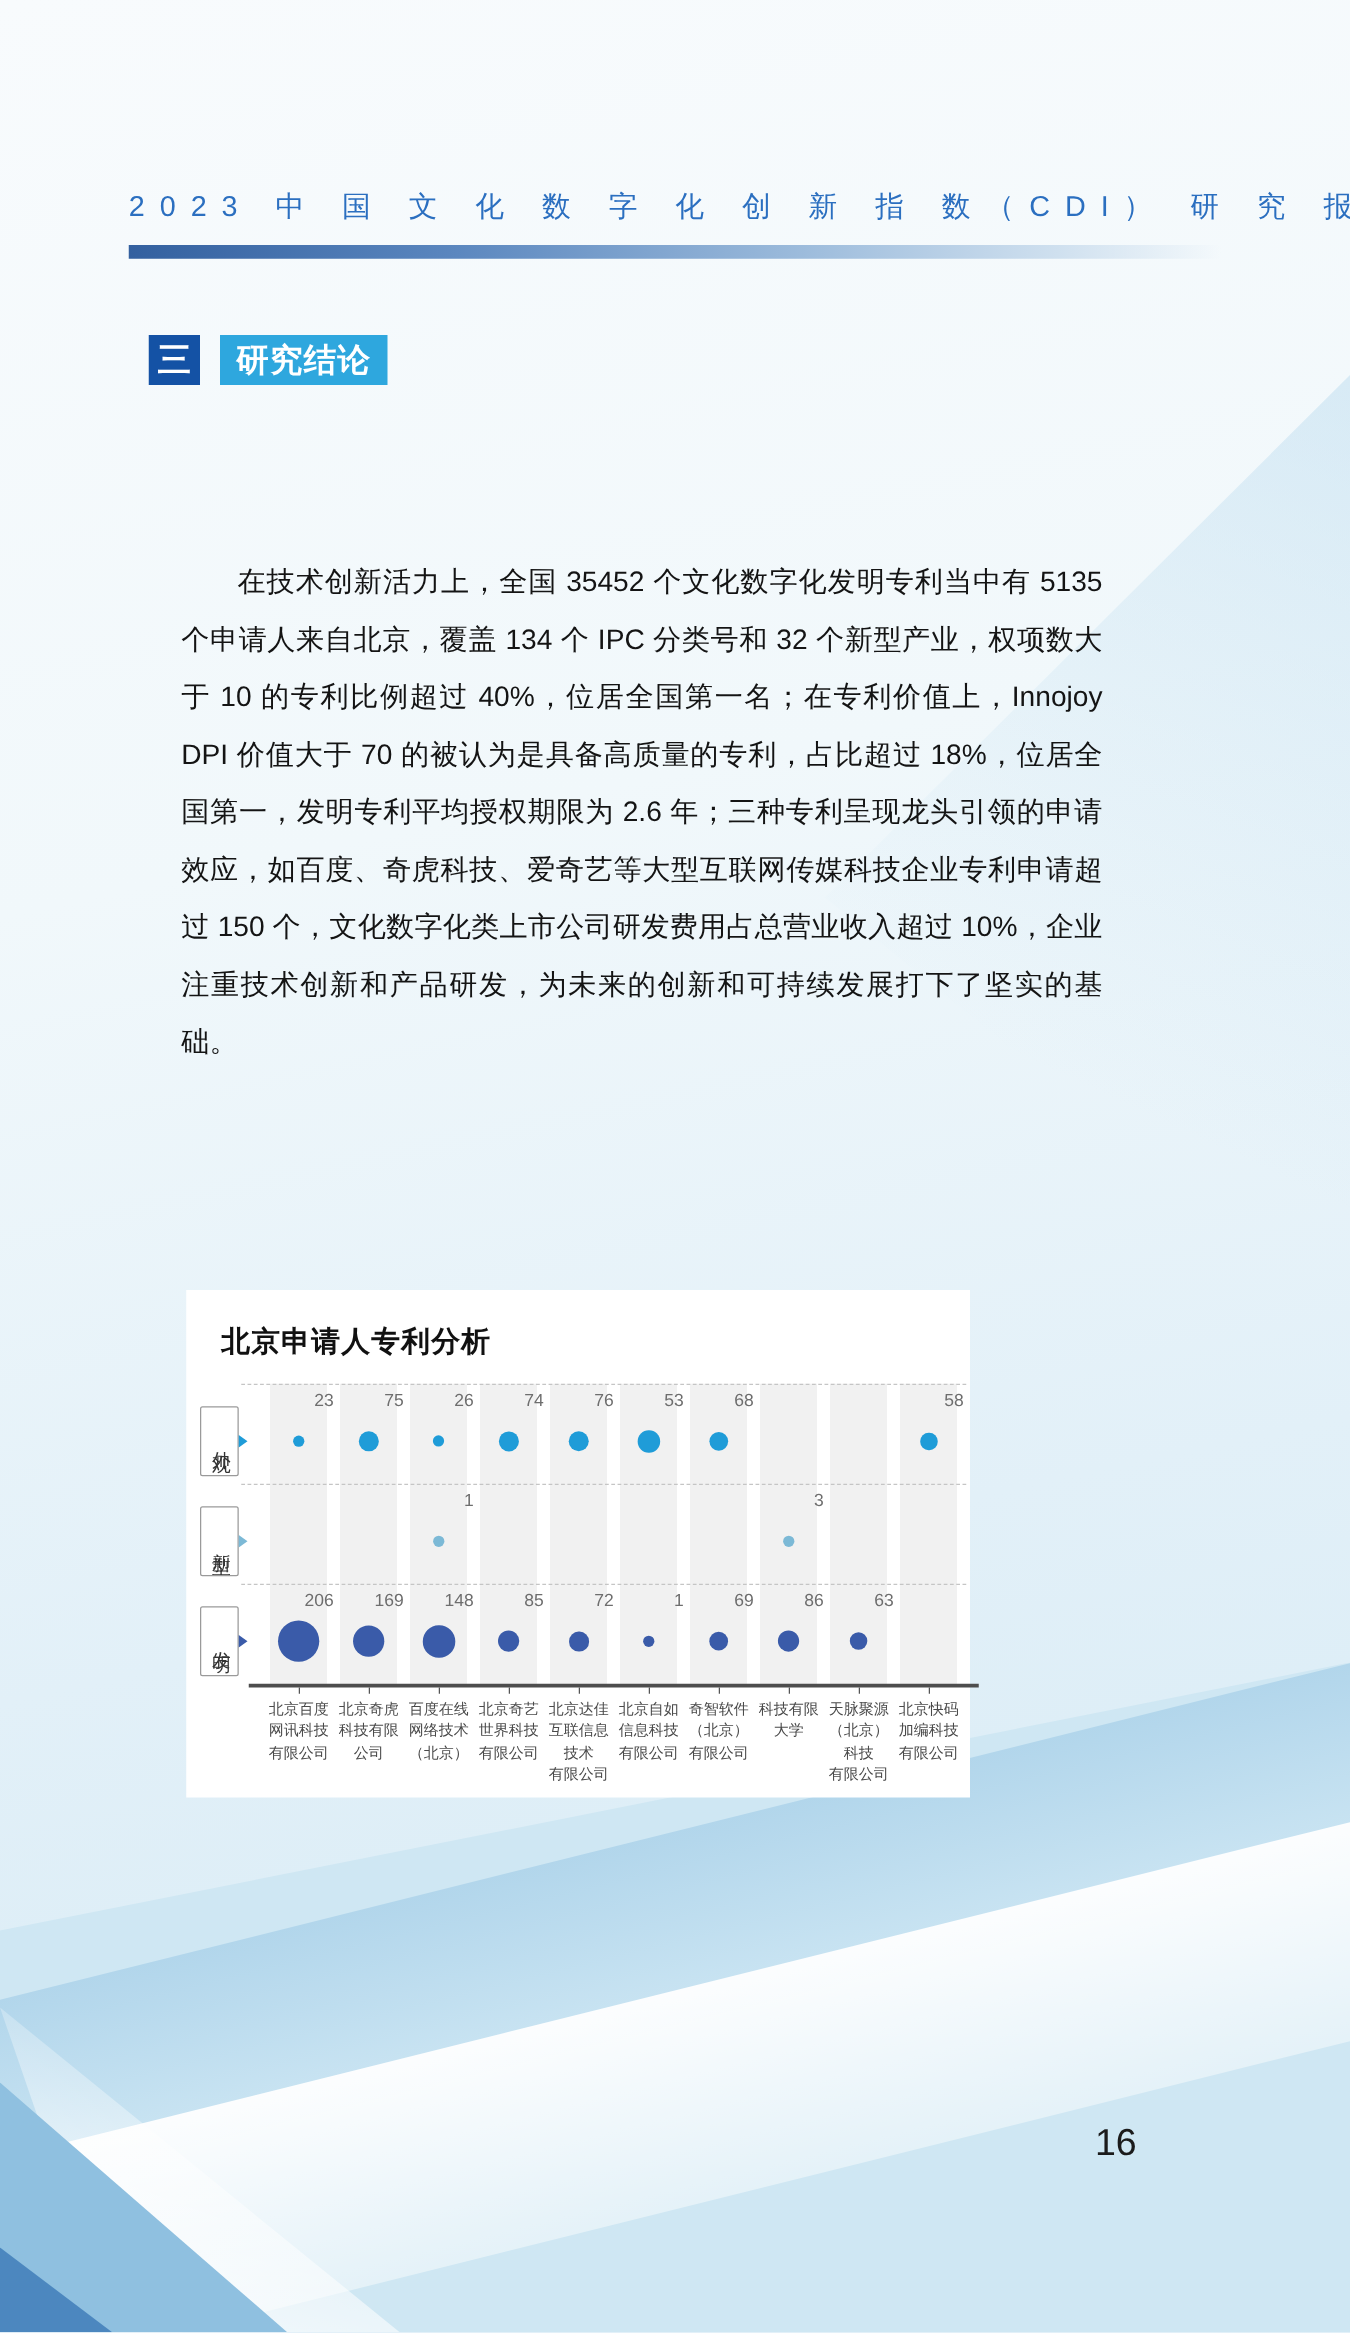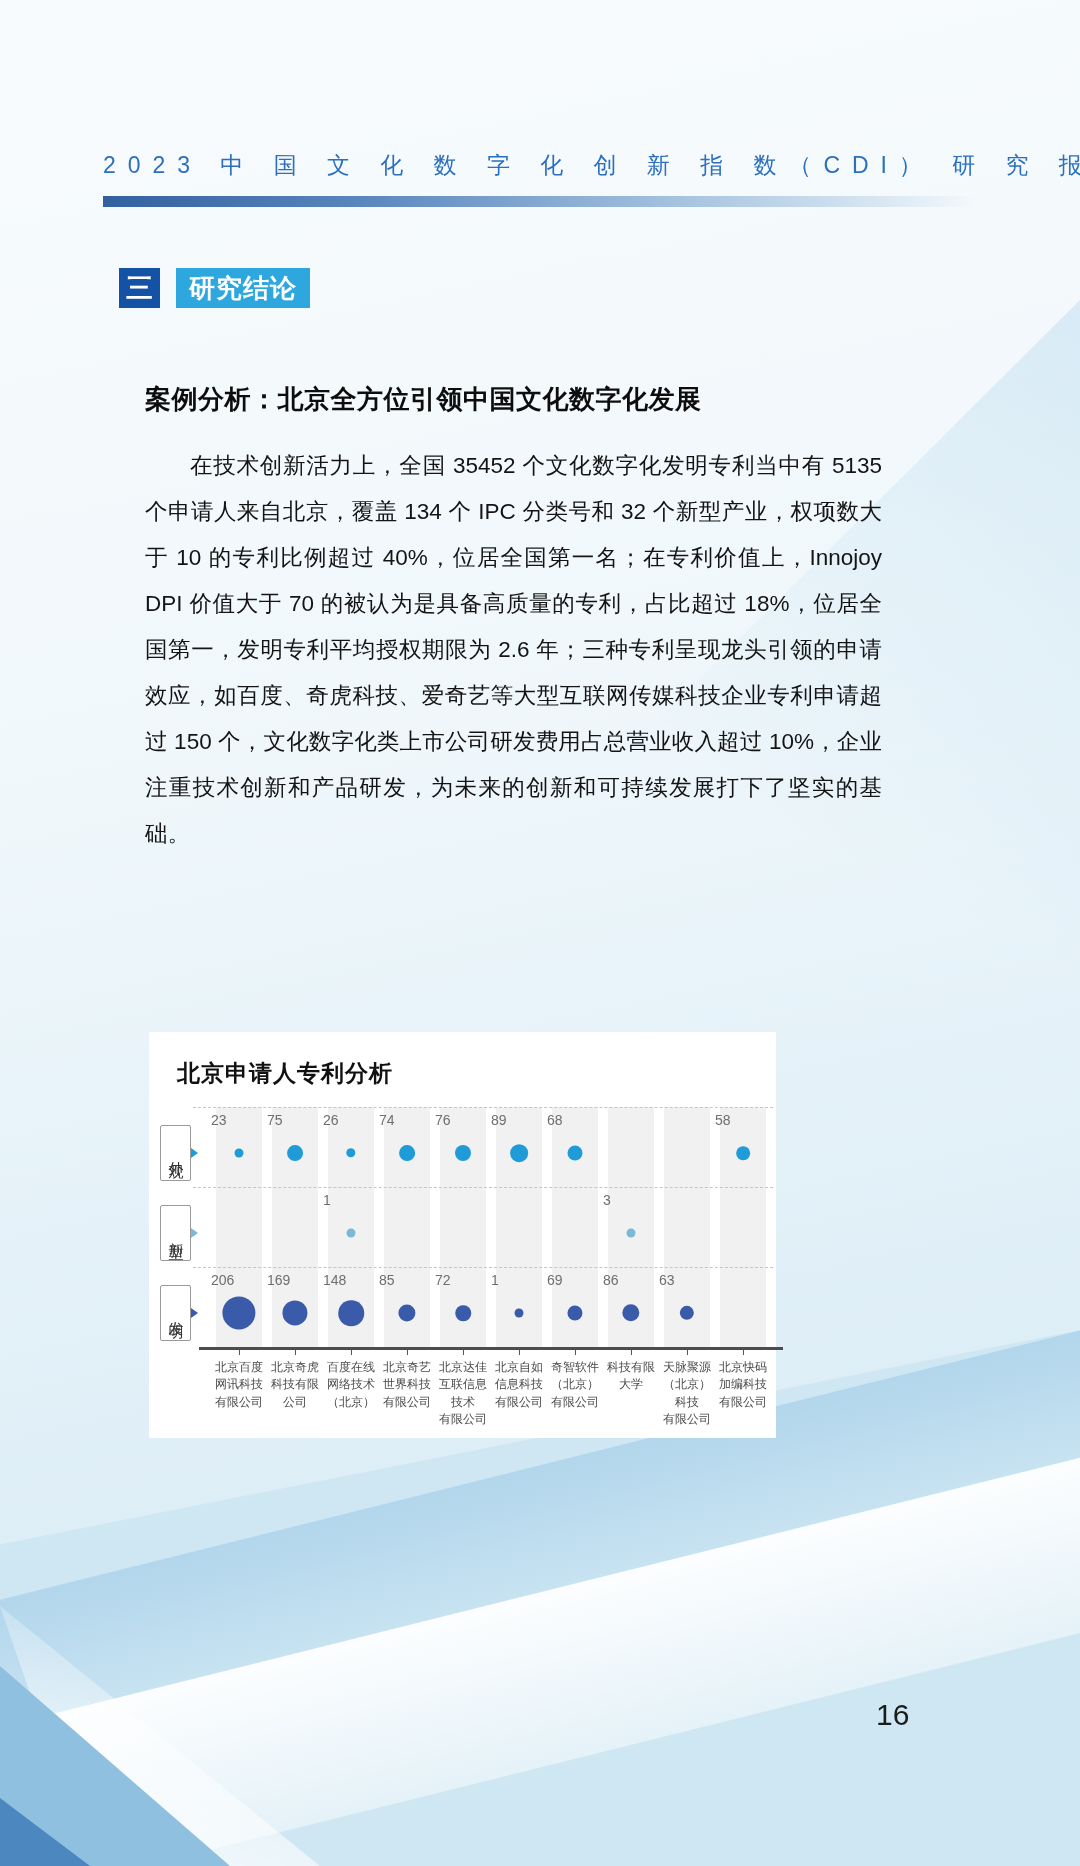--- a/index.html
+++ b/index.html
@@ -50,21 +50,21 @@
   
   .chart-panel { position:absolute; left:149px; top:1032px; width:627px; height:406px; background:#ffffff; }
   .chart-title { position:absolute; left:28px; top:26px; font-size:23px; font-weight:bold; color:#111; letter-spacing:1px; }
   .chart-area { position:absolute; left:62px; top:75px; width:560px;
       background-image:repeating-linear-gradient(to right,transparent 0 5px,#f1f1f1 5px 51px,transparent 51px 56px);
       background-size:560px 241px; background-repeat:no-repeat; }
   .crow { position:relative; height:80px; width:560px; }
   .crow .dash { position:absolute; left:-18px; right:-2px; top:0; border-top:1px dashed #c5c5c5; }
   .cells { position:absolute; inset:0; display:flex; }
   .cell { position:relative; width:56px; height:80px; }
-  .bubble-value { position:absolute; top:5px; left:0; right:0; text-align:left;
+  .bubble-value { position:absolute; top:5px; left:0; right:0; text-align:right;
       font-size:14px; color:#6e6e6e; }
   .bubble { position:absolute; left:50%; top:46px; transform:translate(-50%,-50%); border-radius:50%; }
   .rlabel { position:absolute; left:-51px; top:18px; width:31px; height:56px; background:#fff;
       border:1px solid #9a9a9a; border-radius:2px; display:flex; align-items:center; justify-content:center; }
   .rlabel span { writing-mode:vertical-rl; text-orientation:upright; font-size:15px; color:#333; letter-spacing:3px; }
   .rarrow { position:absolute; right:-8px; top:50%; transform:translateY(-50%); width:0; height:0;
       border-top:5px solid transparent; border-bottom:5px solid transparent; border-left:7px solid #1f9cd8; }
   .axis-line { position:relative; left:-12px; width:584px; height:3px; background:#4d4d4d; }
   .xlabels { display:flex; width:560px; margin-top:0;justify-content:space-between; }
   .xlabel-cell { width:56px; display:flex; flex-direction:column; align-items:center; }
@@ -87,21 +87,20 @@
   <div class="shape shape-corner-dark"></div>
 
   <div class="header-title">2023 中 国 文 化 数 字 化 创 新 指 数（CDI） 研 究 报 告</div>
   <div class="header-rule"></div>
 
   <div class="section-badge">
     <div class="badge-num">三</div>
     <div class="badge-label">研究结论</div>
   </div>
 
-  <div class="case-heading">案例分析：北京全方位引领中国文化数字化发展</div>
   <div class="body-copy">
     <p>在技术创新活力上，全国 35452 个文化数字化发明专利当中有 5135 个申请人来自北京，覆盖 134 个 IPC 分类号和 32 个新型产业，权项数大于 10 的专利比例超过 40%，位居全国第一名；在专利价值上，Innojoy DPI 价值大于 70 的被认为是具备高质量的专利，占比超过 18%，位居全国第一，发明专利平均授权期限为 2.6 年；三种专利呈现龙头引领的申请效应，如百度、奇虎科技、爱奇艺等大型互联网传媒科技企业专利申请超过 150 个，文化数字化类上市公司研发费用占总营业收入超过 10%，企业注重技术创新和产品研发，为未来的创新和可持续发展打下了坚实的基础。</p>
   </div>
 
   <section class="chart-panel">
     <div class="chart-title">北京申请人专利分析</div>
     <div class="chart-area" id="chart-area">
         <div class="crow">
           <div class="dash"></div>
           <div class="rlabel">
@@ -123,21 +122,21 @@
             </div>
             <div class="cell">
               <div class="bubble-value">74</div>
               <div class="bubble" style="width: 15.768px; height: 15.768px; background: rgb(31, 156, 216);"></div>
             </div>
             <div class="cell">
               <div class="bubble-value">76</div>
               <div class="bubble" style="width: 16.032px; height: 16.032px; background: rgb(31, 156, 216);"></div>
             </div>
             <div class="cell">
-              <div class="bubble-value">89</div>
+              <div class="bubble-value">53</div>
               <div class="bubble" style="width: 17.748px; height: 17.748px; background: rgb(31, 156, 216);"></div>
             </div>
             <div class="cell">
               <div class="bubble-value">68</div>
               <div class="bubble" style="width: 14.976px; height: 14.976px; background: rgb(31, 156, 216);"></div>
             </div>
             <div class="cell"></div>
             <div class="cell"></div>
             <div class="cell">
               <div class="bubble-value">58</div>

